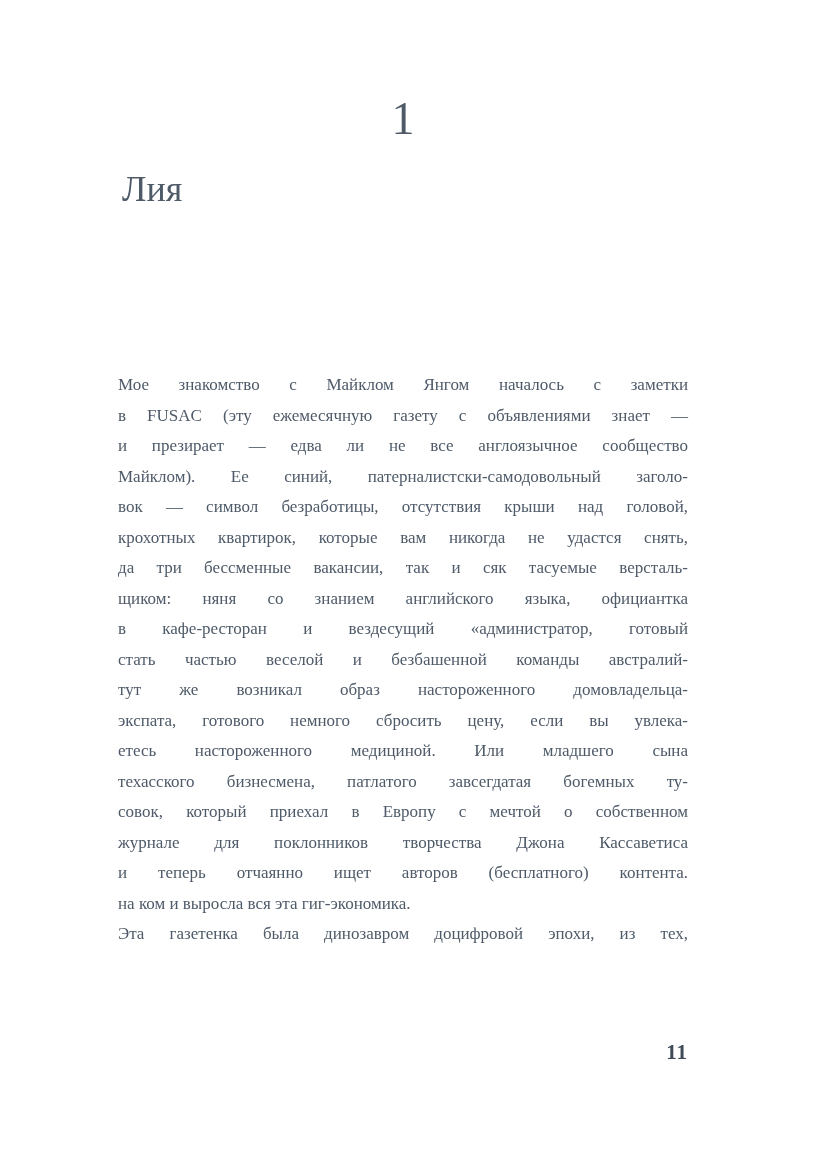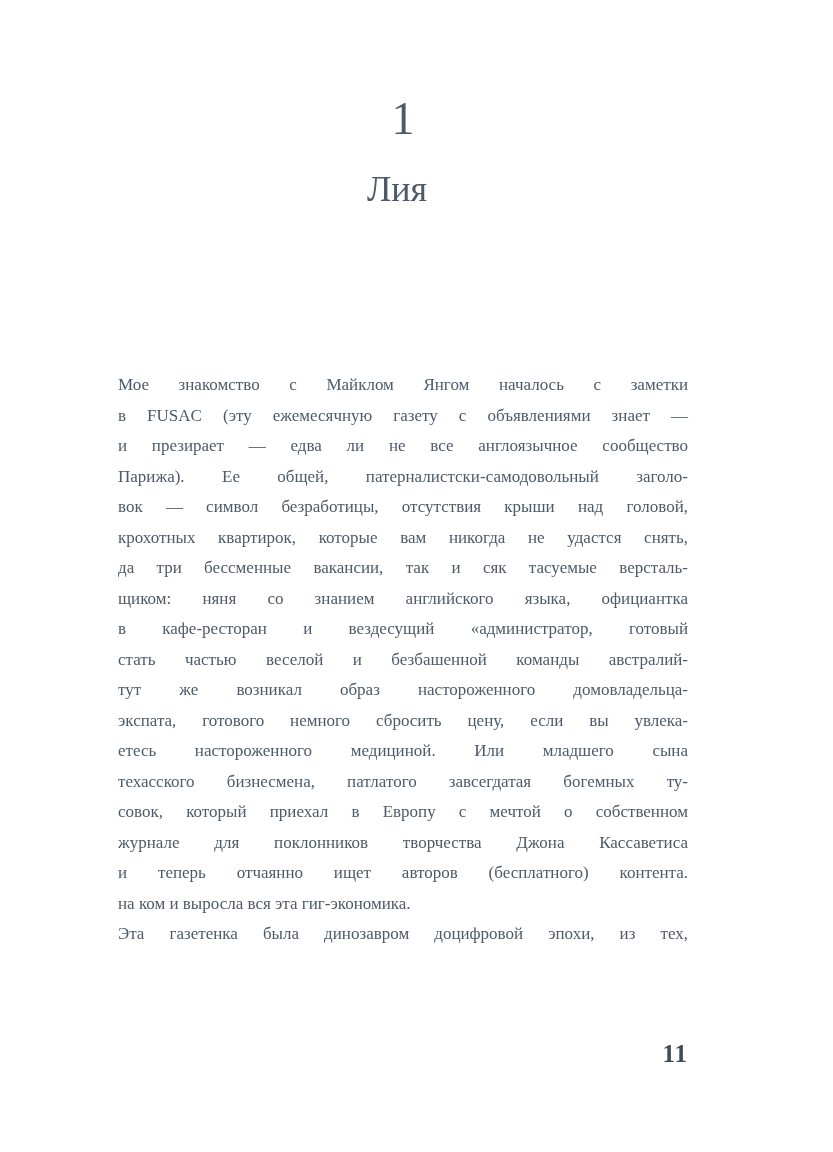--- a/index.html
+++ b/index.html
@@ -22,24 +22,23 @@
     left: 118px;
     width: 570px;
     top: 96px;
     text-align: center;
     font-size: 46px;
     line-height: 1;
     color: var(--text-color, #4e5a68);
   }
   .chapter-title {
     position: absolute;
-    left: 112px;
+    left: 122px;
     width: 570px;
     top: 170px;
-    text-align: center;
     font-size: 36px;
     line-height: 1.1;
     color: var(--text-color, #4e5a68);
   }
   .body-text {
     position: absolute;
     left: 118px;
     top: 370px;
     width: 570px;
     font-size: 17px;
@@ -51,37 +50,37 @@
     text-align-last: justify;
     white-space: normal;
   }
   .body-text .line.last {
     text-align-last: left;
   }
   .page-number {
     position: absolute;
     right: 145px;
     top: 1040px;
-    font-size: 25px;
+    font-size: 21px;
     font-weight: bold;
     letter-spacing: 1px;
     color: var(--folio-color, #3f4b57);
   }
 </style>
 </head>
 <body>
 
 <div class="page">
   <div class="chapter-number">1</div>
   <div class="chapter-title">Лия</div>
   <div class="body-text">
       <div class="line">Мое знакомство с Майклом Янгом началось с заметки</div>
       <div class="line">в FUSAC (эту ежемесячную газету с объявлениями знает —</div>
       <div class="line">и презирает — едва ли не все англоязычное сообщество</div>
-      <div class="line">Парижа). Ее общей, патерналистски-самодовольный заголо-</div>
+      <div class="line">Майклом). Ее синий, патерналистски-самодовольный заголо-</div>
       <div class="line">вок — символ безработицы, отсутствия крыши над головой,</div>
       <div class="line">крохотных квартирок, которые вам никогда не удастся снять,</div>
       <div class="line">да три бессменные вакансии, так и сяк тасуемые версталь-</div>
       <div class="line">щиком: няня со знанием английского языка, официантка</div>
       <div class="line">в кафе-ресторан и вездесущий «администратор, готовый</div>
       <div class="line">стать частью веселой и безбашенной команды австралий-</div>
       <div class="line">тут же возникал образ настороженного домовладельца-</div>
       <div class="line">экспата, готового немного сбросить цену, если вы увлека-</div>
       <div class="line">етесь настороженного медициной. Или младшего сына</div>
       <div class="line">техасского бизнесмена, патлатого завсегдатая богемных ту-</div>

